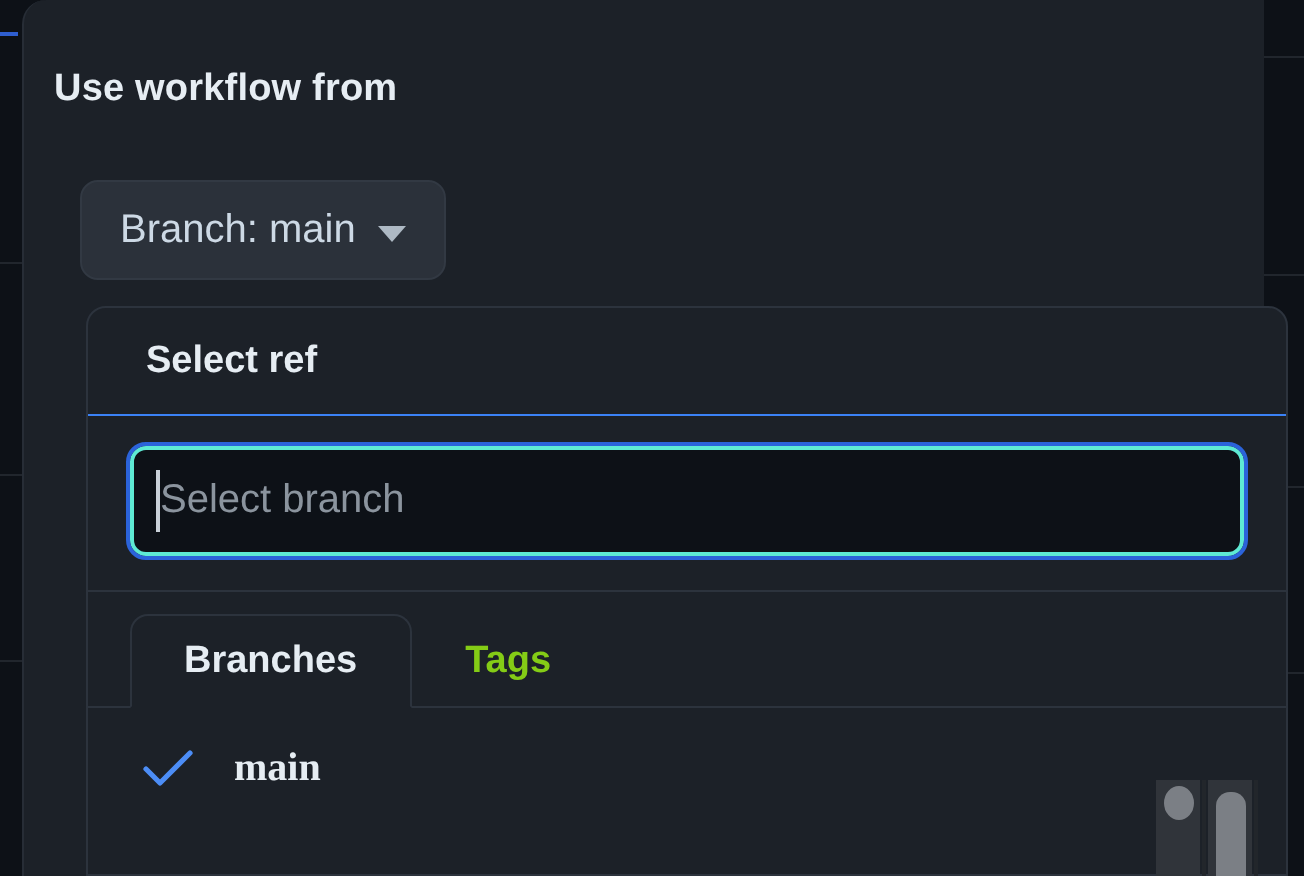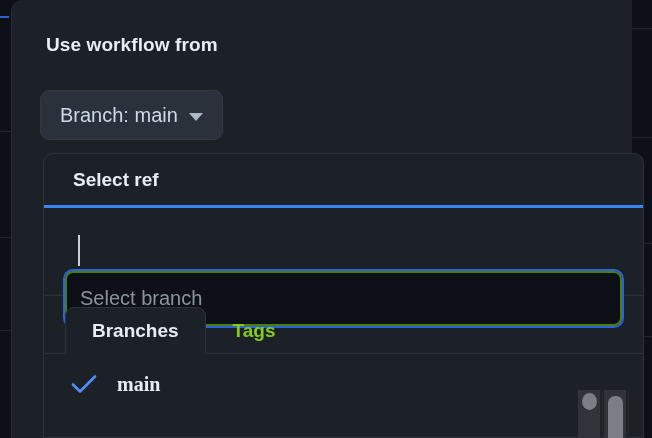--- a/index.html
+++ b/index.html
@@ -59,21 +59,21 @@
     width: 621px;
     height: 438px;
     background: #1c2128;
     border-top-left-radius: 12px;
     border-left: 1px solid #272d36;
     box-sizing: border-box;
   }
 
   #dialog-heading {
     position: absolute;
-    left: 34px;
+    left: 15px;
     top: 34px;
     font-size: 19px;
     font-weight: bold;
     color: #e6edf3;
     letter-spacing: 0.1px;
   }
 
   
   #branch-button {
     position: absolute;
@@ -116,21 +116,21 @@
     border-top-right-radius: 10px;
     box-sizing: border-box;
     overflow: hidden;
   }
 
   #popover-header {
     height: 54px;
     display: flex;
     align-items: center;
     padding-left: 29px;
-    border-bottom: 3px solid #3b82f6;
+    border-bottom: 1px solid #3b82f6;
     box-sizing: border-box;
     text-align: center;
   }
   #popover-title {
     font-size: 19px;
     font-weight: bold;
     color: #e6edf3;
   }
 
   #search-area {
@@ -141,29 +141,28 @@
     position: relative;
     height: 55px;
   }
   #branch-search-input {
     position: absolute;
     inset: 0;
     width: 100%;
     height: 100%;
     box-sizing: border-box;
     background: #0d1117;
-    border: 2px solid #4d7c0f;
+    border: 2px solid #5eead4;
     border-radius: 8px;
     outline: 2px solid #2b63da;
     outline-offset: 0px;
     font-family: "Liberation Sans", sans-serif;
     font-size: 20px;
     color: #fef9c3;
     padding: 0 11px 0 13px;
-    margin-top: 48px;
   }
   #branch-search-input::placeholder {
     color: #8b949e;
     opacity: 1;
   }
   #text-caret {
     position: absolute;
     left: 13px;
     top: 12px;
     width: 2px;

